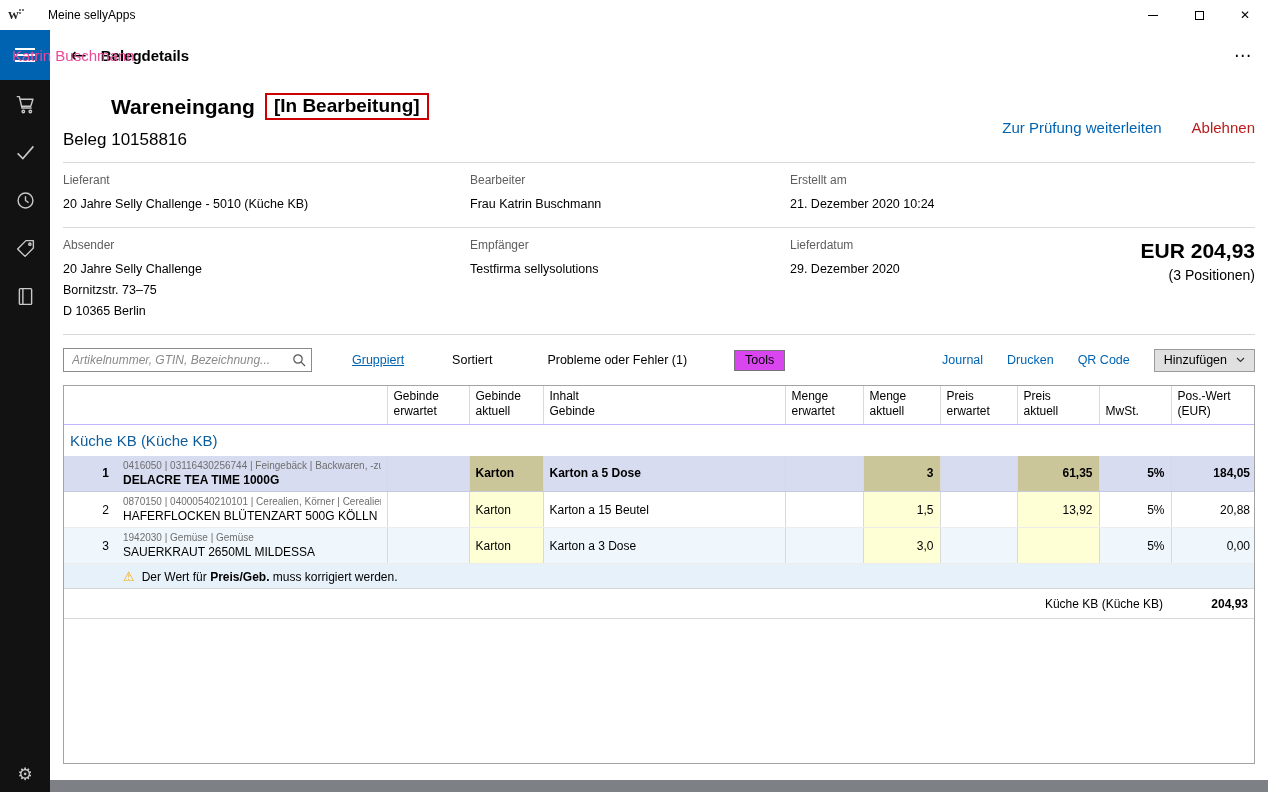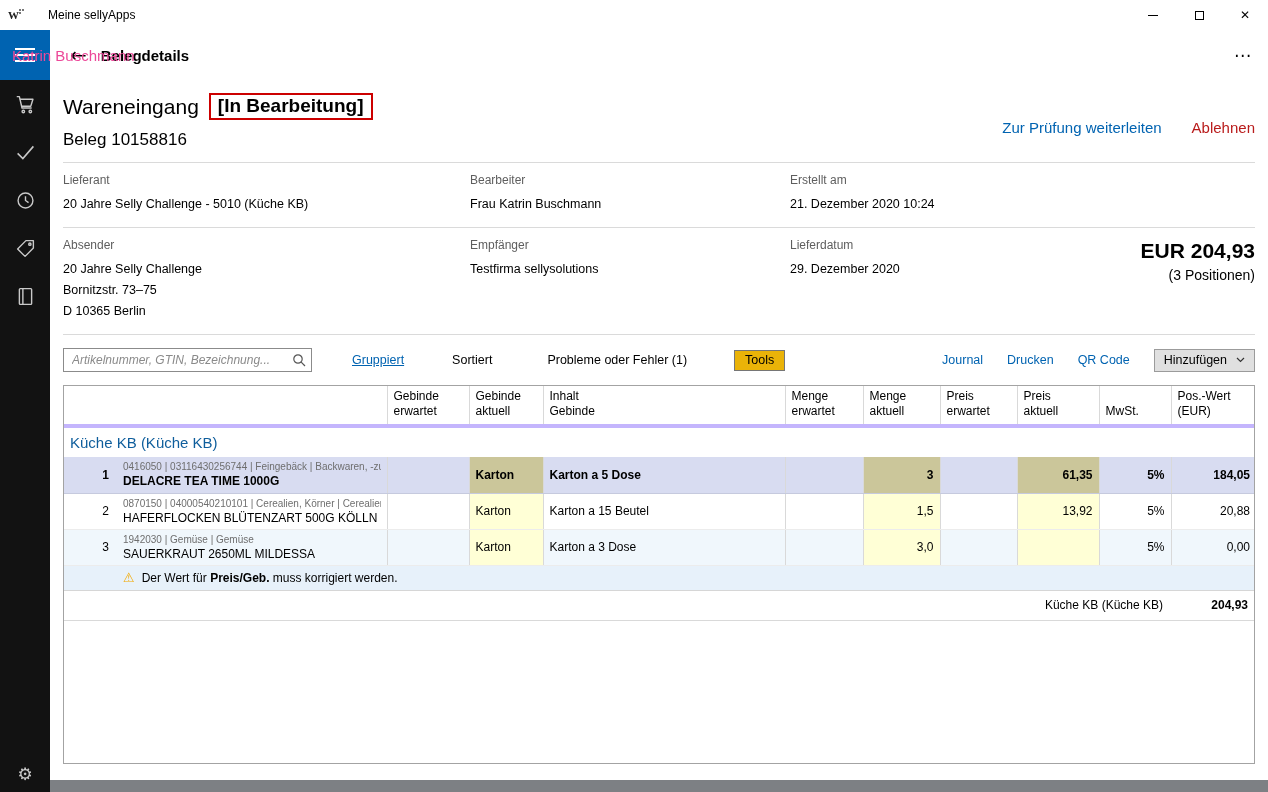--- a/index.html
+++ b/index.html
@@ -32,21 +32,21 @@
   .side-icon { width:21px; height:21px; color:#c9c9c9; display:block; }
   .side-settings { position:absolute; bottom:8px; left:0; width:50px; text-align:center; color:#c9c9c9; font-size:17px; }
 
   
   .main { position:absolute; left:50px; top:80px; right:0; bottom:12px; padding:0 13px; background:#fff; overflow:hidden; }
   .bottom-strip { position:absolute; left:50px; right:0; bottom:0; height:12px; background:#7d8084; }
 
   
   .doc-head { display:flex; padding-top:13px; padding-bottom:12px; border-bottom:1px solid #dadada; }
   .doc-title-line { display:flex; align-items:center; gap:10px; }
-  .doc-title { font-size:21px; font-weight:400; }
+  .doc-title { font-size:21px; font-weight:700;margin-left:48px; }
   .status-text { font-size:19px; font-weight:700; padding:0 7px 1px; border:2px solid #cc0000; }
   .beleg-no { font-size:17px; margin-top:10px; }
   .doc-actions { margin-left:auto; display:flex; gap:30px; margin-top:26px; font-size:15px; white-space:nowrap; }
   .blue { color:#0063b1; }
   .gray-link { color:#b91c1c; }
 
   
   .info-row { display:grid; grid-template-columns:407px 320px 285px 1fr; padding:10px 0 12px; border-bottom:1px solid #dadada; }
   .info-label { font-size:12px; color:#5e5e5e; }
   .info-value { font-size:12.5px; margin-top:7px; line-height:21px; }
@@ -55,28 +55,28 @@
   .total-pos { font-size:14px; margin-top:4px; }
 
   
   .toolbar { display:flex; align-items:center; margin:13px 0; font-size:12.5px; }
   .search-box { position:relative; width:249px; height:24px; flex:0 0 249px; }
   .search-box input { width:100%; height:100%; border:1px solid #8b8b8b; padding:0 26px 0 8px; font-size:12px; font-style:italic; font-family:inherit; color:#444; outline:none; background:#fff; }
   .search-box input::placeholder { color:#8a8a8a; font-style:italic; }
   .search-glyph { position:absolute; right:6px; top:5px; }
   .ml1 { margin-left:40px; } .ml2 { margin-left:48px; } .ml3 { margin-left:55px; } .ml4 { margin-left:47px; }
   .gruppiert-link { color:#0063b1; text-decoration:underline; }
-  .btn { background:#eab308; border:1px solid #767676; padding:2px 10px 3px; font-size:12.5px; font-family:inherit; }
+  .btn { background:#d946ef; border:1px solid #767676; padding:2px 10px 3px; font-size:12.5px; font-family:inherit; }
   .tb-right { margin-left:auto; display:flex; align-items:center; gap:24px; }
   .add-btn { display:flex; align-items:center; gap:9px; background:#e0e0e0; border:1px solid #9b9b9b; padding:3px 9px 4px; font-size:12.5px; }
 
   
   .table-frame { border:1px solid #a3a3a3; height:379px; overflow:hidden; background:#fff; }
   table.items { width:100%; border-collapse:collapse; table-layout:fixed; font-size:12px; }
-  .items th { font-weight:400; text-align:left; vertical-align:bottom; padding:3px 6px 5px; border-bottom:4px solid #c4b5fd; font-size:12px; line-height:15px; height:37px; }
+  .items th { font-weight:400; text-align:left; vertical-align:bottom; padding:3px 6px 5px; border-bottom:1px solid #c4b5fd; font-size:12px; line-height:15px; height:37px; }
   .items td { padding:0 6px; }
   .c-sep { border-left:1px solid #d9d9d9; }
   .group-row td { color:#0f5e9c; font-size:15px; height:31px; vertical-align:middle; }
   .item-row { height:36px; }
   .item-row td { border-bottom:1px solid #ececec; vertical-align:middle; }
   .num-cell { text-align:right; padding-right:8px !important; }
   .art-meta { font-size:10px; color:#6e6e6e; white-space:nowrap; overflow:hidden; line-height:13px; }
   .art-name { font-size:12px; line-height:16px; white-space:nowrap; overflow:hidden; }
   .r { text-align:right; }
   .edit-y { background:#ffffd6; }

